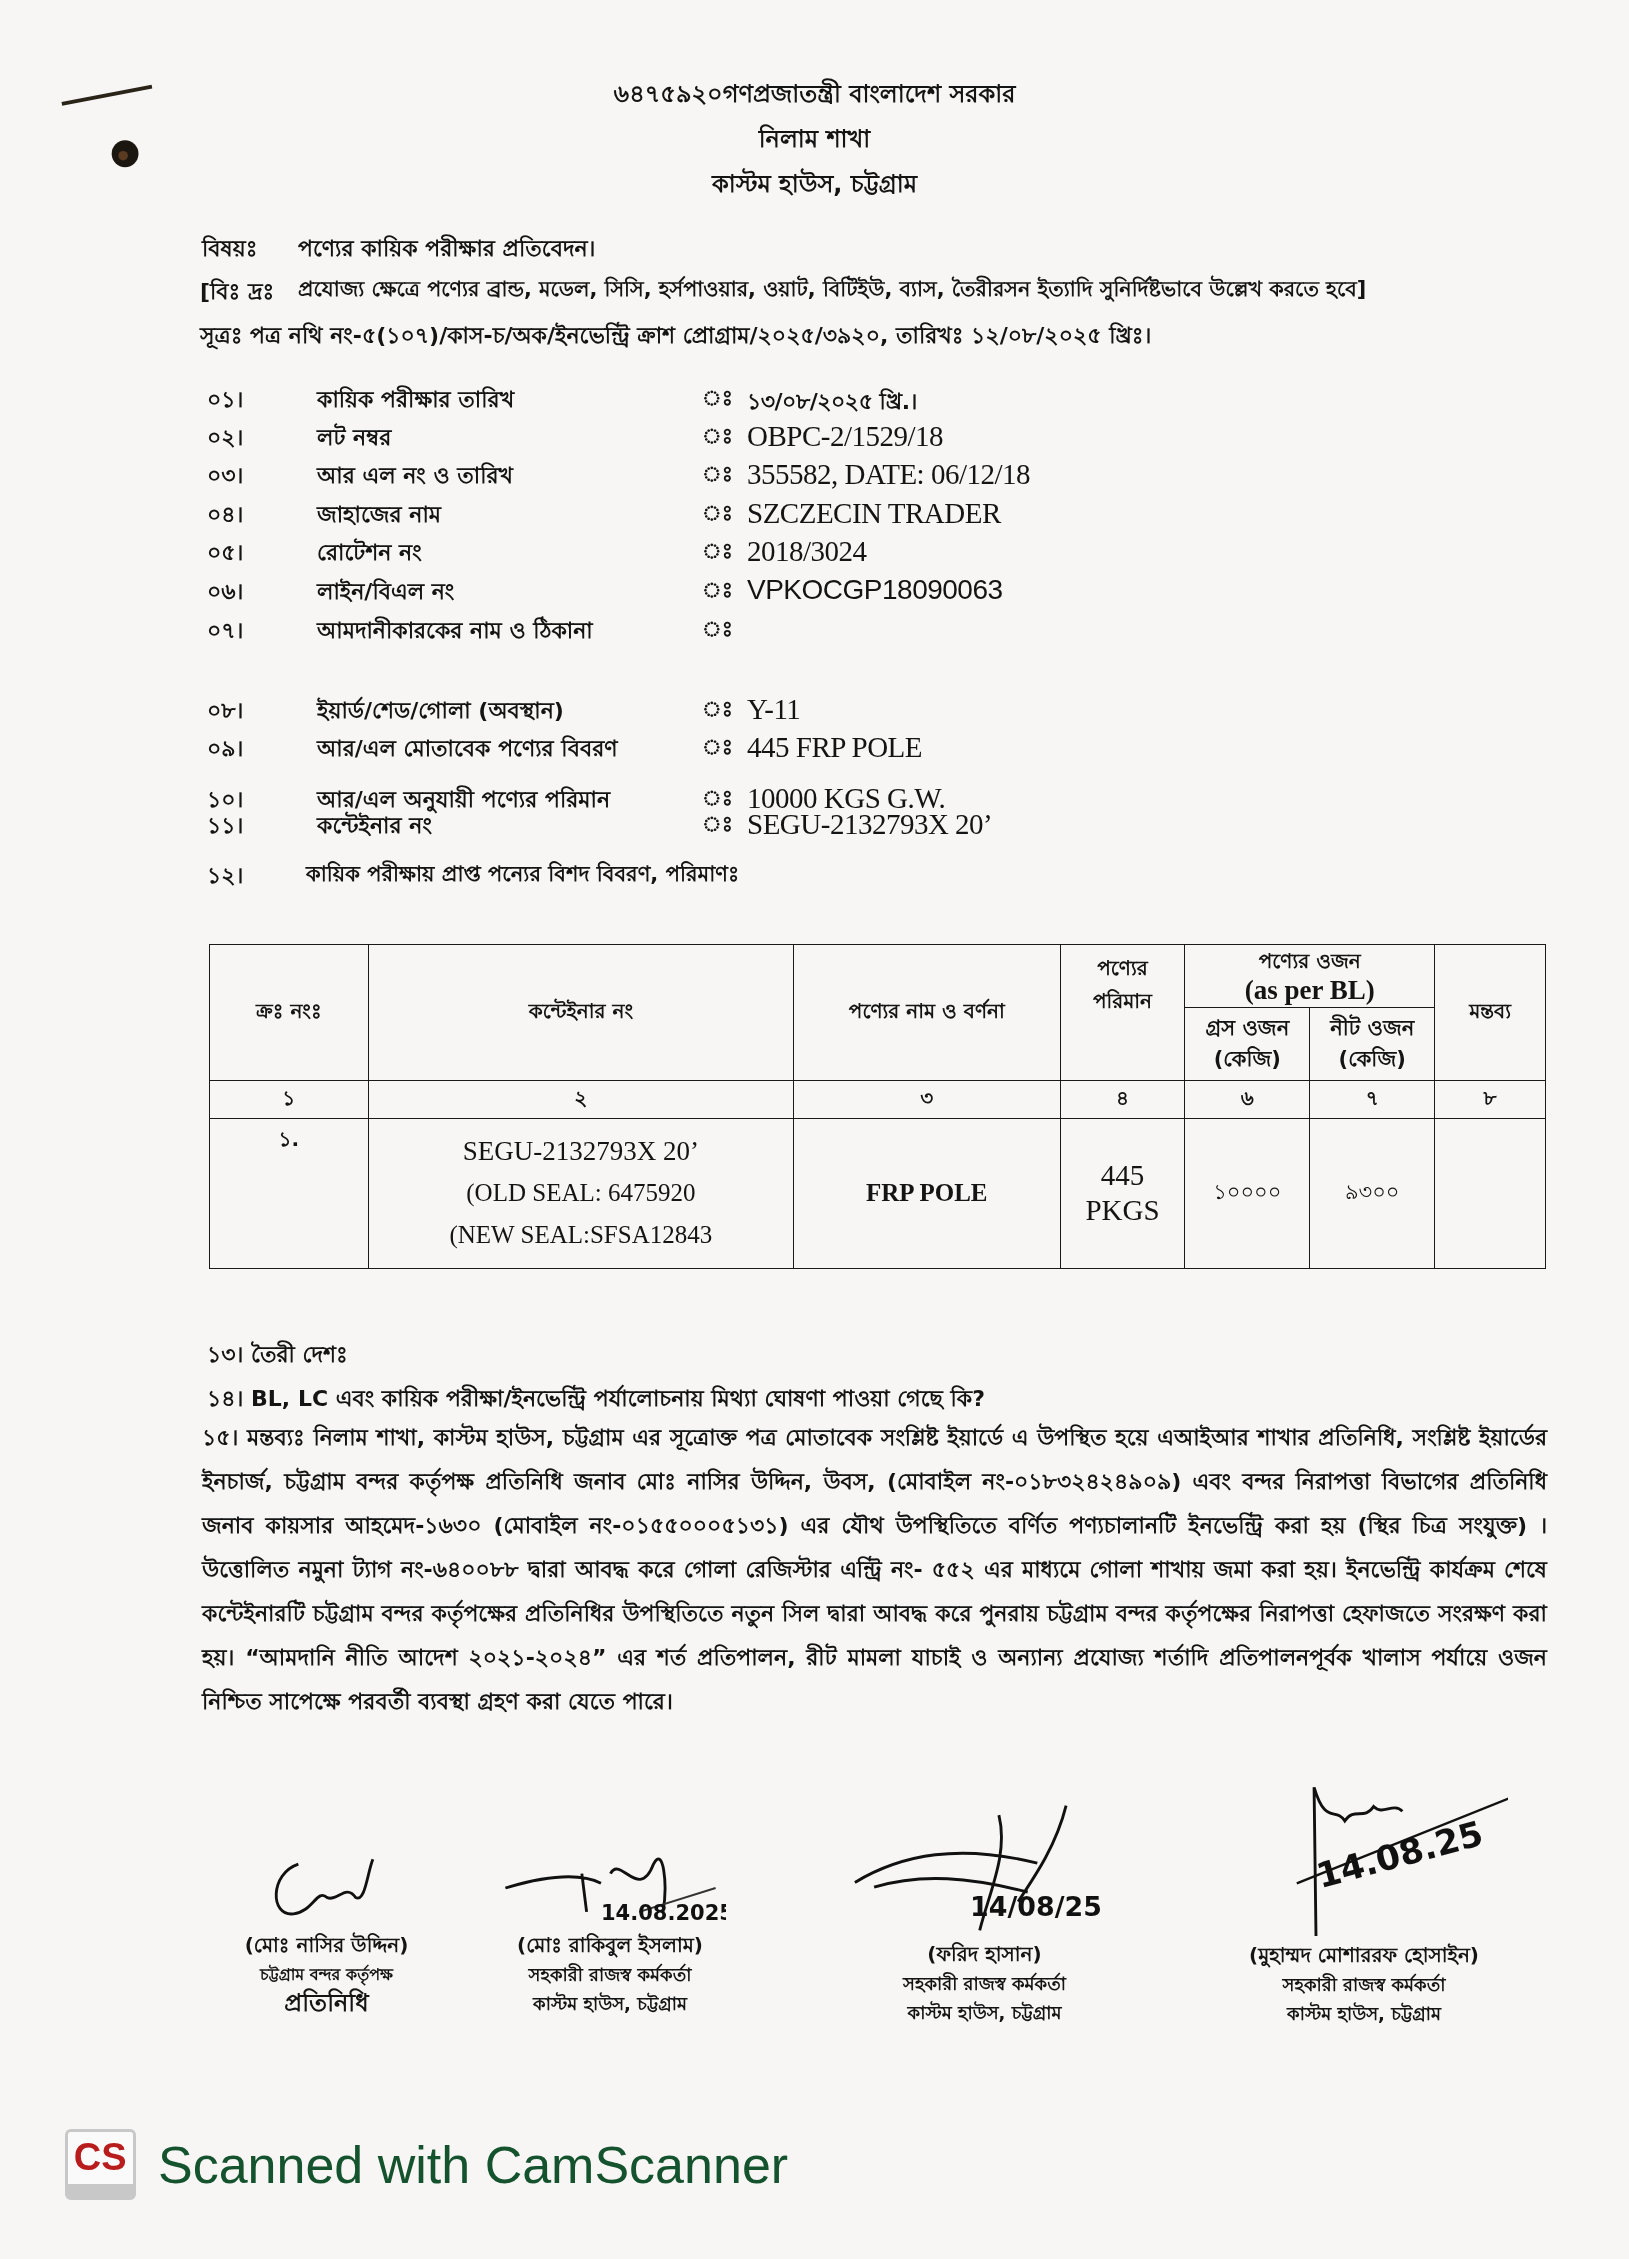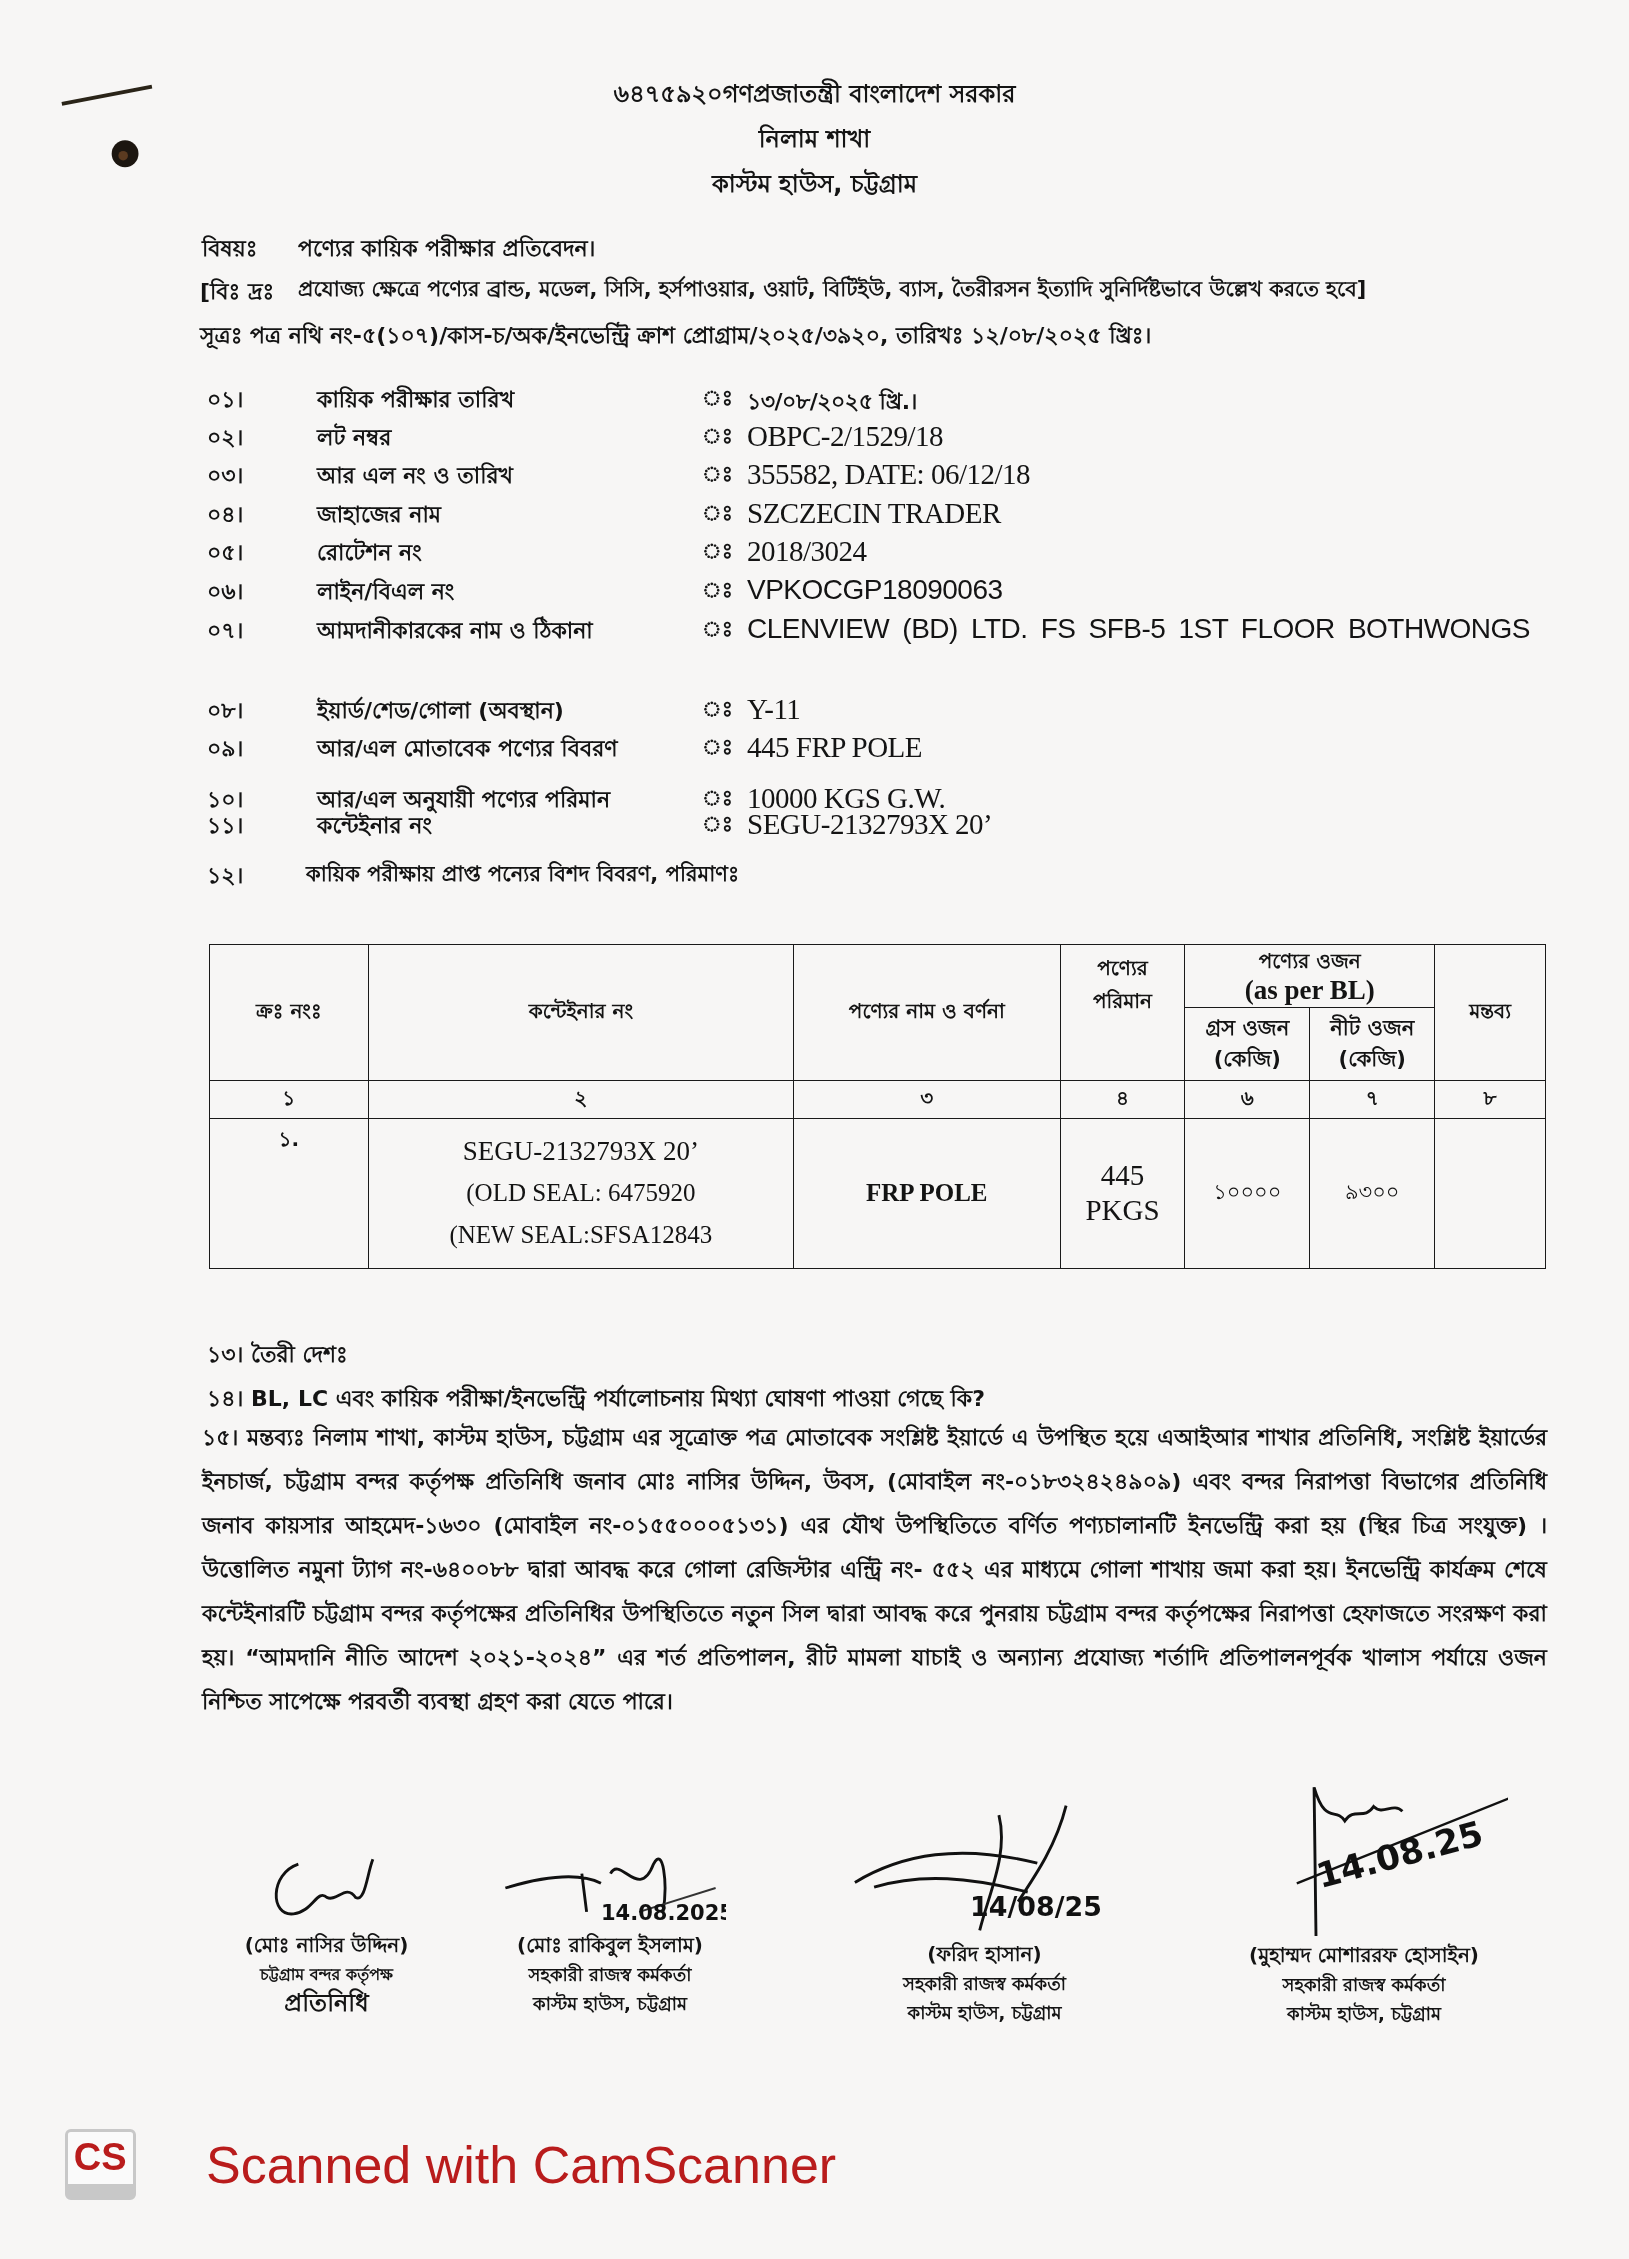--- a/index.html
+++ b/index.html
@@ -24,21 +24,21 @@
     border:1.9px solid #1a1a1a; text-align:center; vertical-align:middle;
     font-size:20px; font-weight:bold; padding:1.9px 3.8px;
   }
   .serif { font-family:"Liberation Serif", serif; font-weight:normal; font-size:27px; }
   .para { left:202px; width:1345px; font-size:22px; font-weight:bold; line-height:44px; text-align:justify; }
   .sig { position:absolute; text-align:center; font-size:20px; font-weight:bold; line-height:29px; }
   .sig svg { display:block; margin:0 auto; }
   .cs-logo { left:65px; top:2129px; width:71px; height:71px; border:3.8px solid #c8c8c8; border-radius:5.8px; box-sizing:border-box; background:#fafafa; }
   .cs-logo span { position:absolute; left:5.8px; top:3.8px; font-family:"Liberation Sans", sans-serif; font-size:38px; font-weight:bold; color:#b91c1c; }
   .cs-logo .bar { position:absolute; left:0; right:0; bottom:0; height:13.4px; background:#c8c8c8; }
-  .cs-text { left:158px; top:2135px; font-family:"Liberation Sans", sans-serif; font-size:52px; color:#b91c1c;margin-left:48px; }
+  .cs-text { left:158px; top:2135px; font-family:"Liberation Sans", sans-serif; font-size:52px; color:#14532d; }
 </style>
 </head>
 <body>
 
 <svg class="abs" style="left:58px;top:77px;" width="115" height="96" viewBox="0 0 120 100">
   <line x1="4" y1="28" x2="98" y2="10" stroke="#2a2418" stroke-width="4"></line>
   <circle cx="70" cy="80" r="14" fill="#1c1610"></circle>
   <circle cx="68" cy="82" r="5" fill="#5a3a20"></circle>
 </svg>
 
@@ -86,21 +86,20 @@
   <div class="row" style="top:574px;">
     <span class="num">০৬।</span>
     <span class="lbl">লাইন/বিএল নং</span>
     <span class="colon">ঃ</span>
     <span class="val sans">VPKOCGP18090063</span>
   </div>
   <div class="row" style="top:613px;height:77px;">
     <span class="num">০৭।</span>
     <span class="lbl">আমদানীকারকের নাম ও ঠিকানা</span>
     <span class="colon">ঃ</span>
-    <span class="val sans" style="word-spacing:5.8px;">CLENVIEW (BD) LTD. FS SFB-5 1ST FLOOR BOTHWONGS</span>
   </div>
   <div class="row" style="top:693px;">
     <span class="num">০৮।</span>
     <span class="lbl">ইয়ার্ড/শেড/গোলা (অবস্থান)</span>
     <span class="colon">ঃ</span>
     <span class="val">Y-11</span>
   </div>
   <div class="row" style="top:731px;">
     <span class="num">০৯।</span>
     <span class="lbl">আর/এল মোতাবেক পণ্যের বিবরণ</span>

